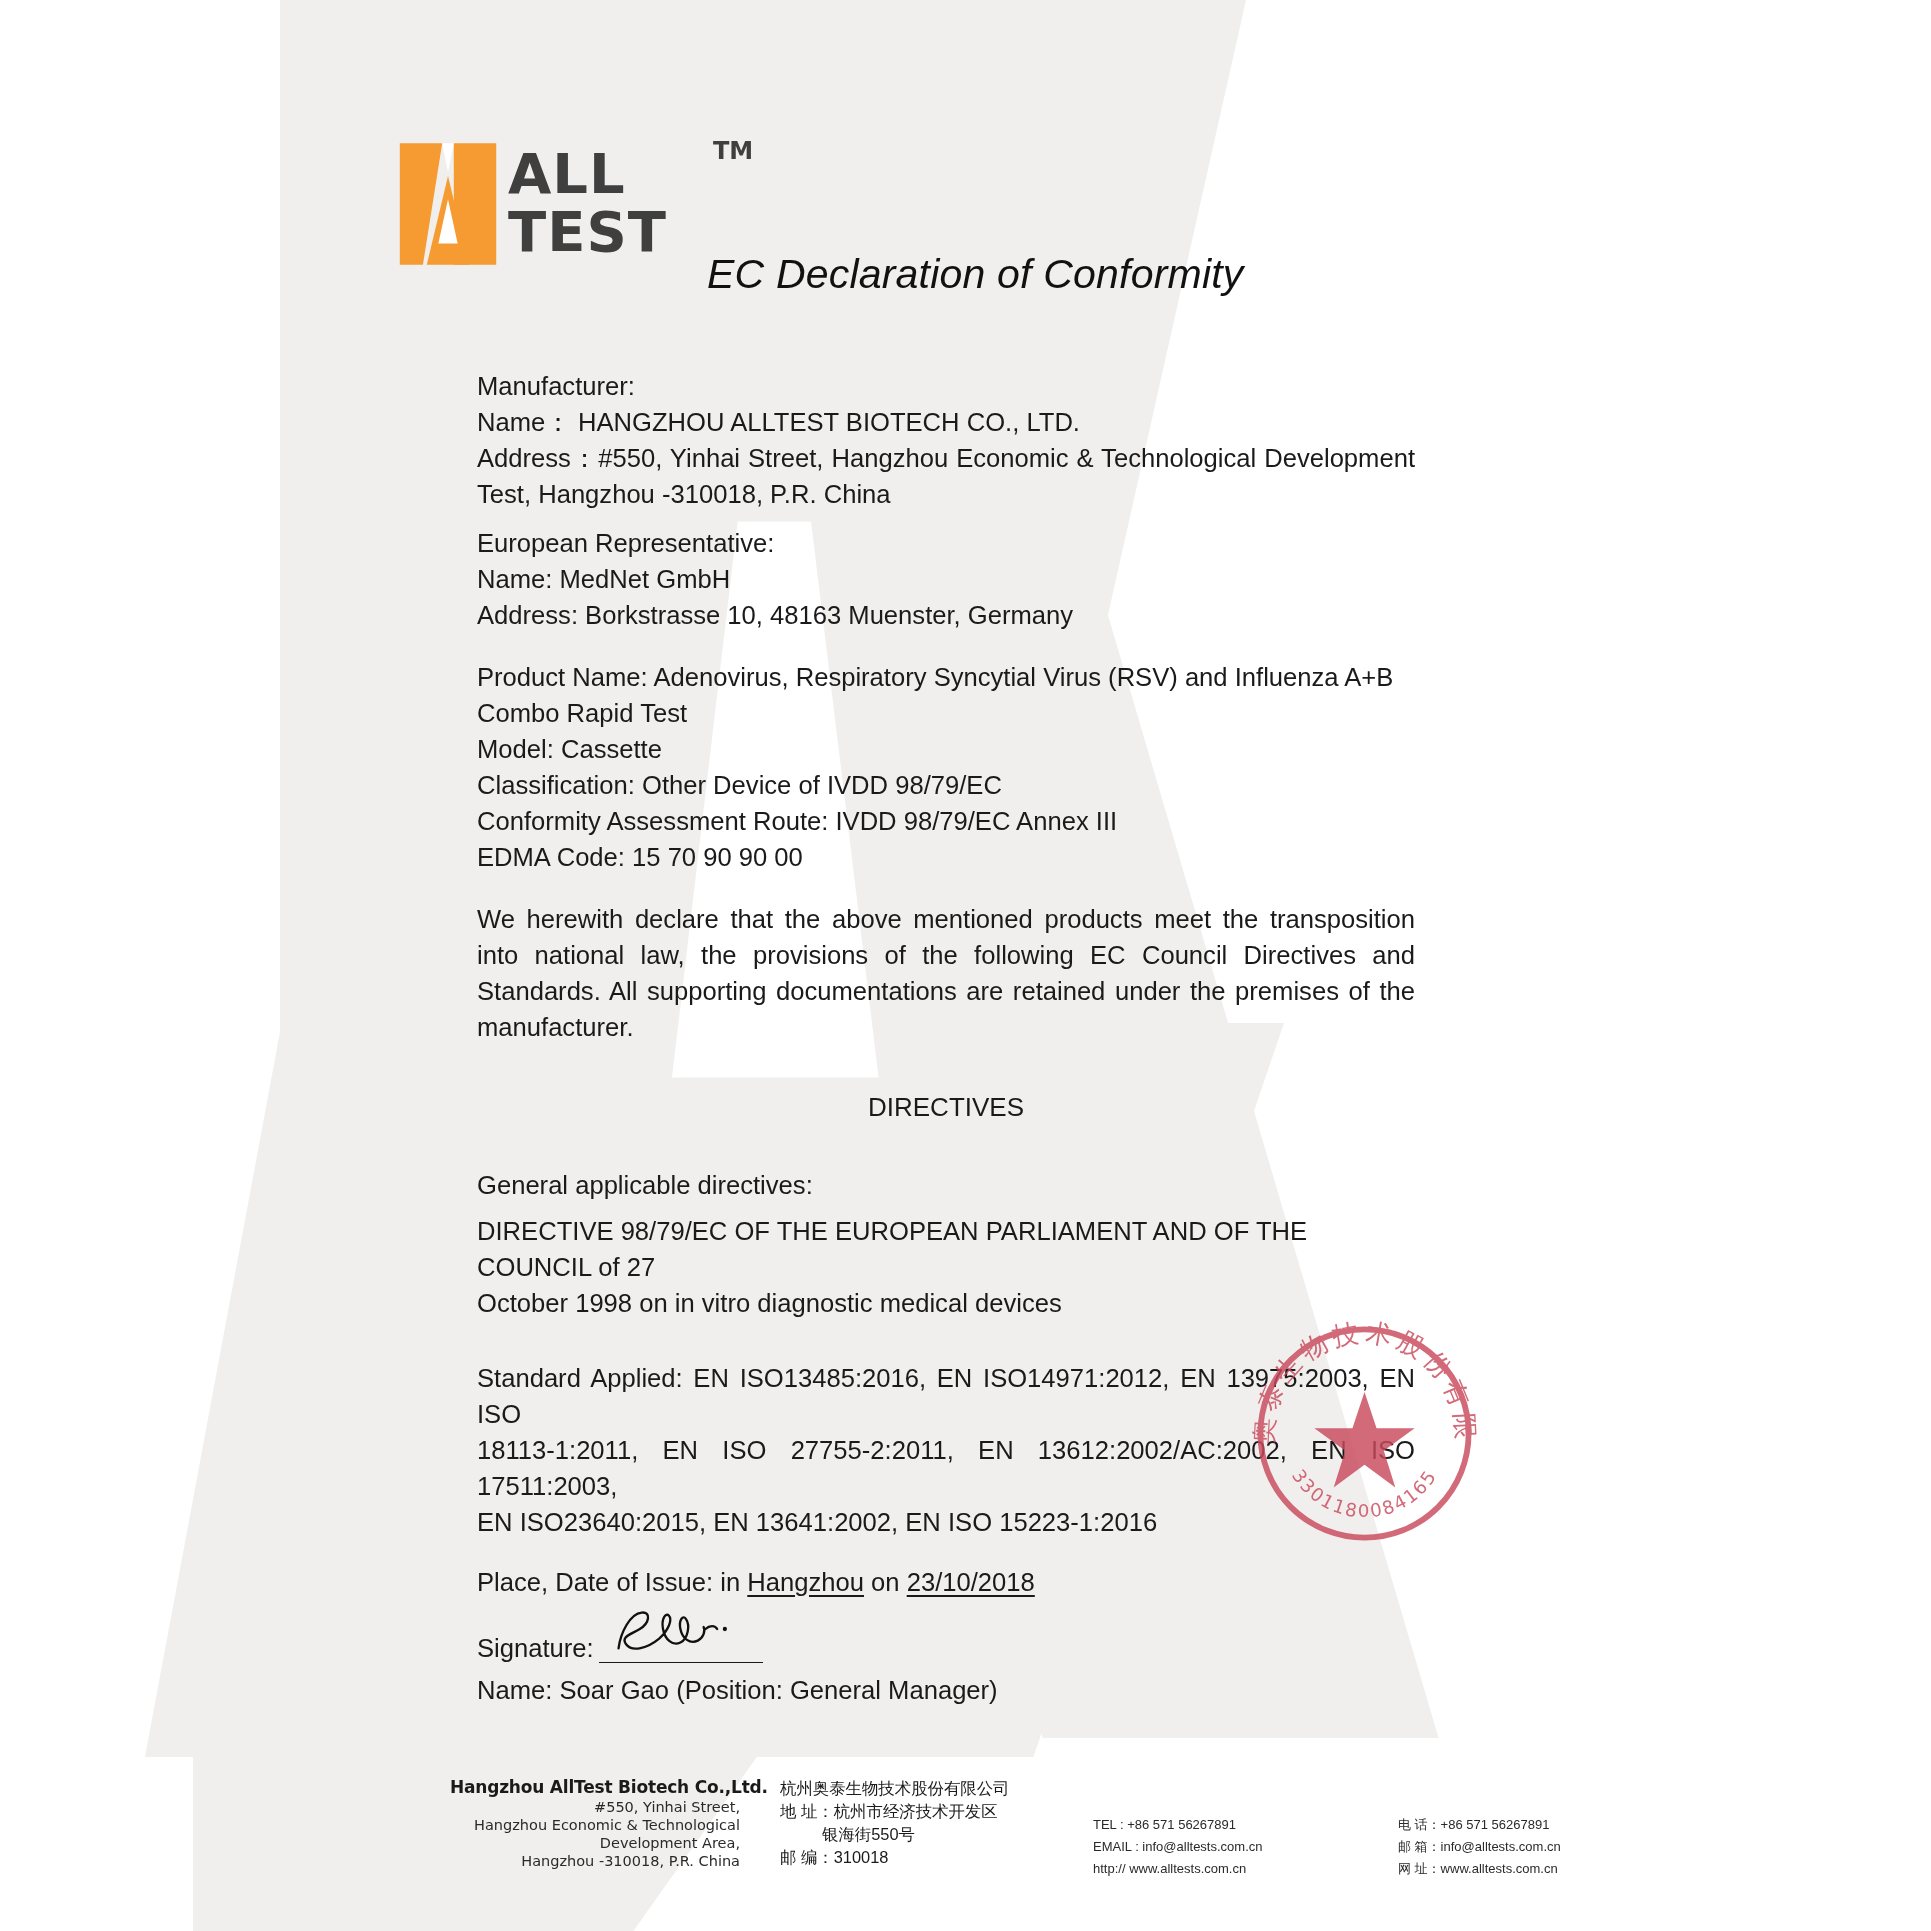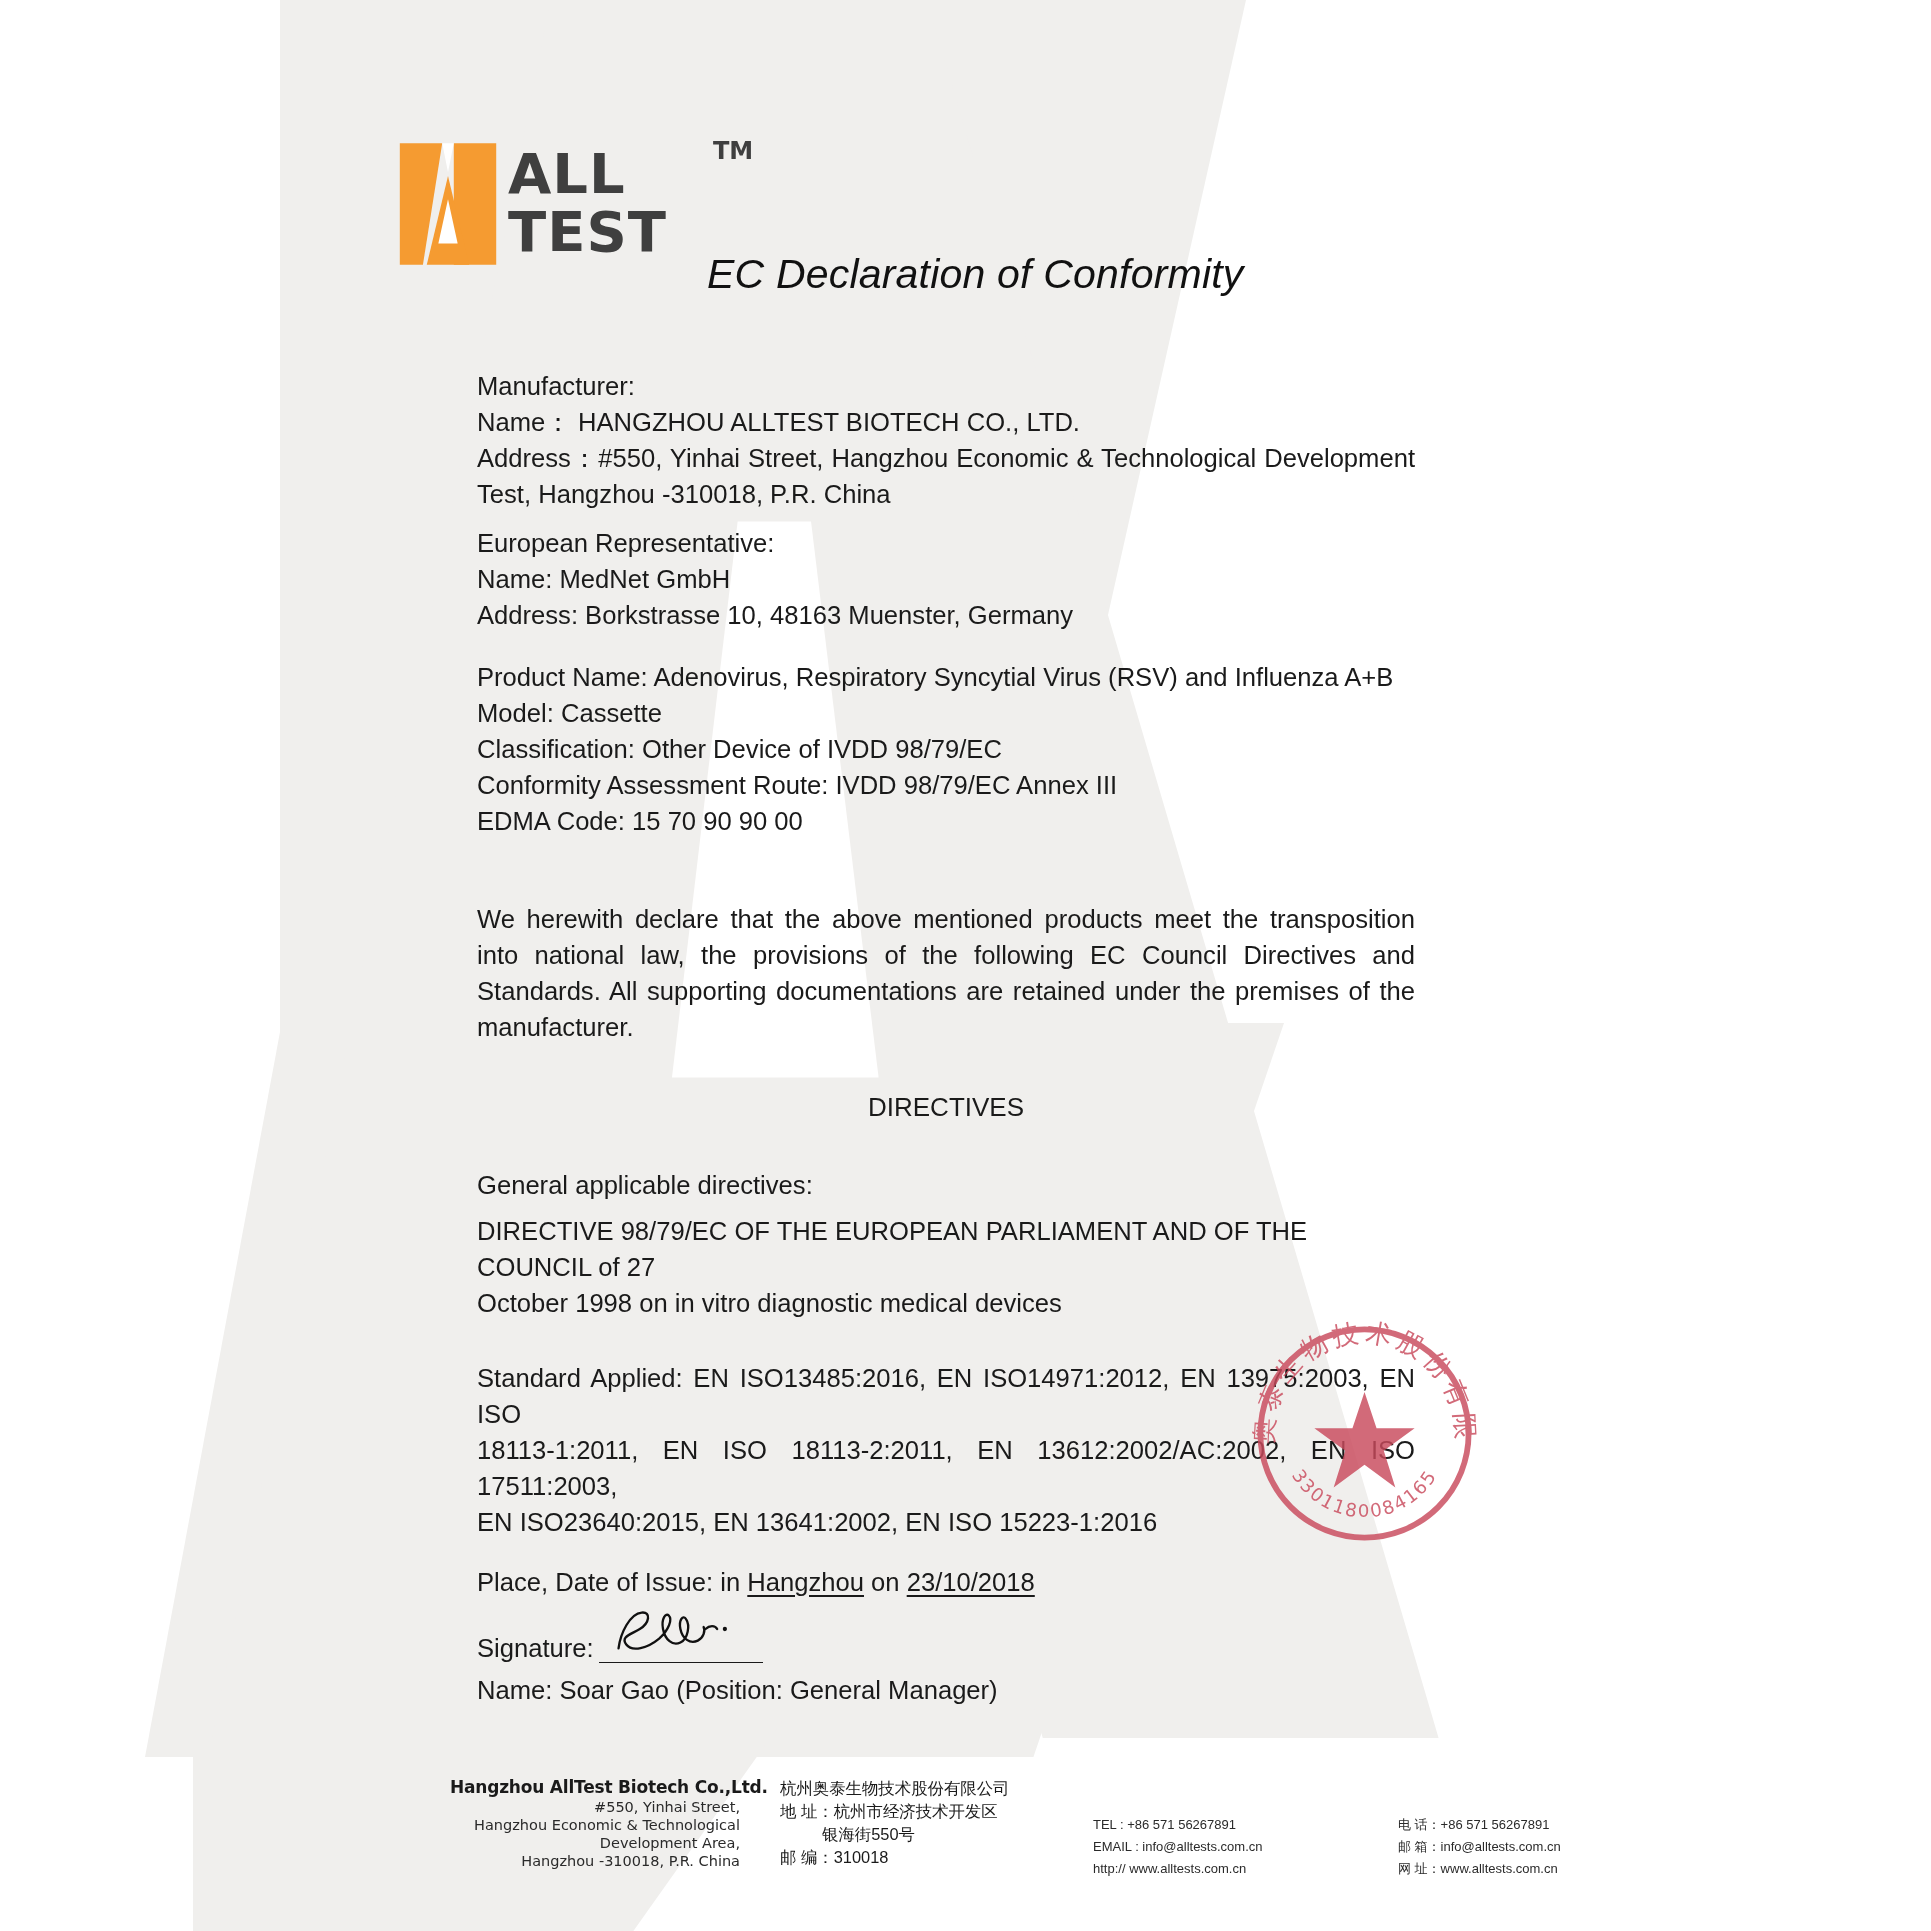--- a/index.html
+++ b/index.html
@@ -252,20 +252,21 @@
   </div>
 
   <div class="body-block" id="blk-eurep">
     <p>European Representative:</p>
     <p>Name:    MedNet GmbH</p>
     <p>Address: Borkstrasse 10, 48163 Muenster, Germany</p>
   </div>
 
   <div class="body-block" id="blk-product">
     <p>Product Name: Adenovirus, Respiratory Syncytial Virus (RSV) and Influenza A+B</p>
+    <p>Combo Rapid Test</p>
     <p>Model: Cassette</p>
     <p>Classification: Other Device of IVDD 98/79/EC</p>
     <p>Conformity Assessment Route: IVDD 98/79/EC Annex III</p>
     <p>EDMA Code: 15 70 90 90 00</p>
   </div>
 
   <div class="body-block justified" id="blk-declare">
     <p>We herewith declare that the above mentioned products meet the transposition into national law, the provisions of the following EC Council Directives and Standards. All supporting documentations are retained under the premises of the manufacturer.</p>
   </div>
 
@@ -277,21 +278,21 @@
     <p>General applicable directives:</p>
   </div>
 
   <div class="body-block" id="blk-directive">
     <p>DIRECTIVE 98/79/EC OF THE EUROPEAN PARLIAMENT AND OF THE COUNCIL of 27</p>
     <p>October 1998 on in vitro diagnostic medical devices</p>
   </div>
 
   <div class="body-block" id="blk-standards">
     <p style="text-align:justify;text-align-last:justify;">Standard Applied:  EN ISO13485:2016,  EN ISO14971:2012,  EN 13975:2003,  EN ISO</p>
-    <p style="text-align:justify;text-align-last:justify;">18113-1:2011, EN ISO 18113-2:2011, EN 13612:2002/AC:2002, EN ISO 17511:2003,</p>
+    <p style="text-align:justify;text-align-last:justify;">18113-1:2011, EN ISO 27755-2:2011, EN 13612:2002/AC:2002, EN ISO 17511:2003,</p>
     <p>EN ISO23640:2015, EN 13641:2002, EN ISO 15223-1:2016</p>
   </div>
 
   <div class="body-block" id="blk-place">
     <p><span>Place, Date of Issue: in </span><span class="u">Hangzhou</span><span> on </span><span class="u">23/10/2018</span></p>
   </div>
 
   <div class="body-block" id="blk-signature">
     <p><span>Signature:</span><span class="sig-line"><span class="sig-ink">
       <svg viewBox="0 0 150 60" width="145" height="58" aria-hidden="true">

